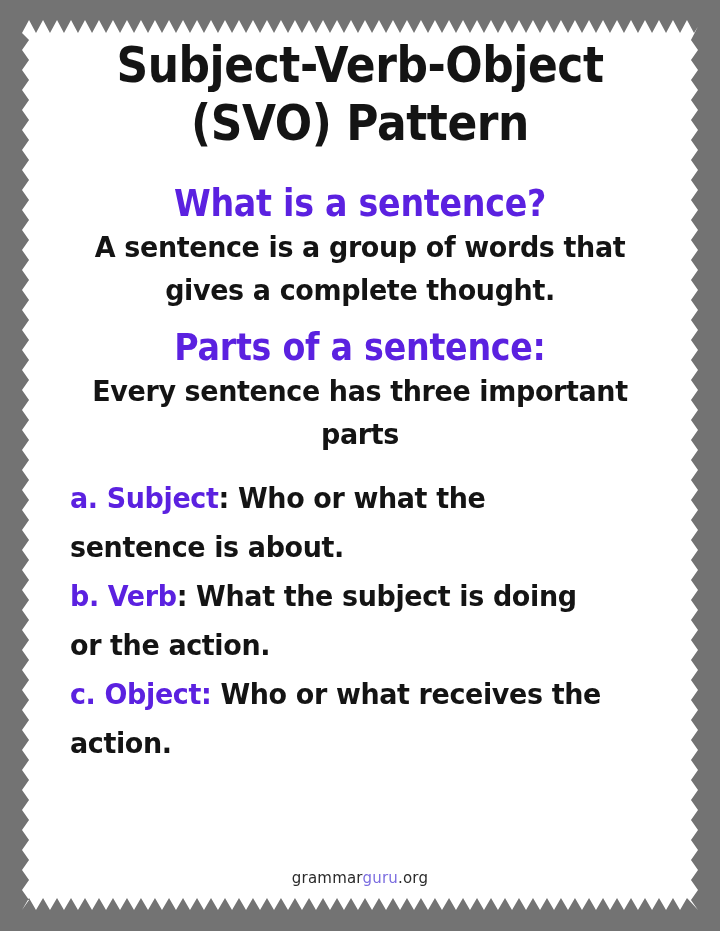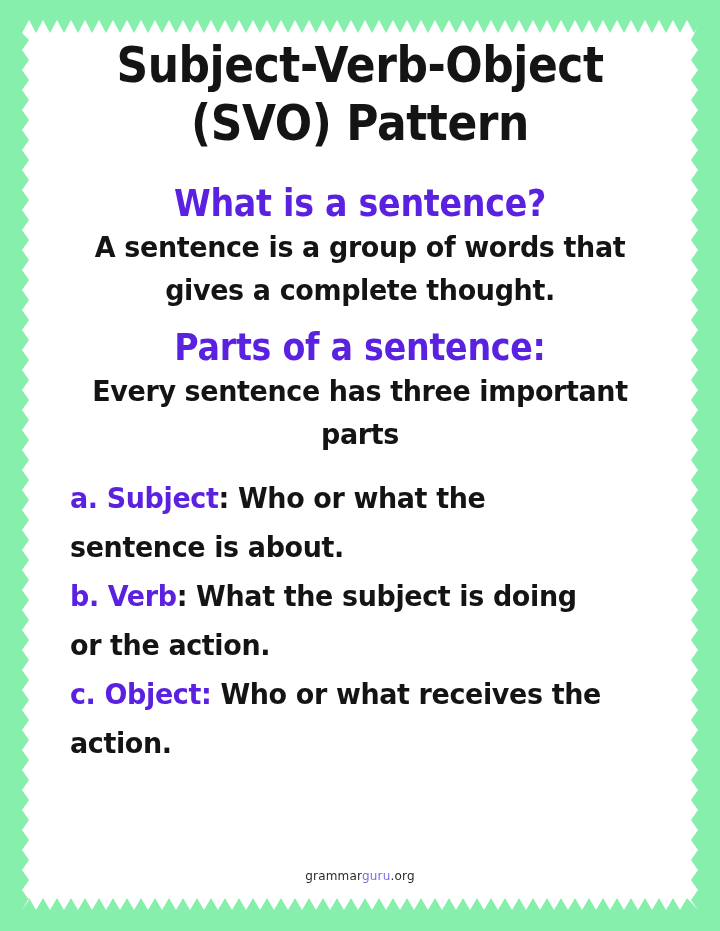--- a/index.html
+++ b/index.html
@@ -12,21 +12,21 @@
     height: 931px;
     overflow: hidden;
     font-family: "DejaVu Sans", sans-serif;
   }
 
   
   #stage {
     position: relative;
     width: 720px;
     height: 931px;
-    background: #86efac;
+    background: #737373;
   }
 
   
   #card {
     position: absolute;
     left: 22px;
     top: 20px;
     width: 676px;
     height: 892px;
     background: #ffffff;
@@ -255,21 +255,21 @@
   .gap-c      { height: 10px; }
 
   
   #footer {
     position: absolute;
     left: 0;
     top: 849px;
     width: 676px;
     text-align: center;
     font-family: "DejaVu Sans", sans-serif;
-    font-size: 12px;
+    font-size: 15px;
     font-weight: normal;
     letter-spacing: 0.2px;
     color: #2b2b2b;
   }
   #footer .wm-accent { color: #7b6de0; }
 </style>
 </head>
 <body>
 
 <div id="stage">

